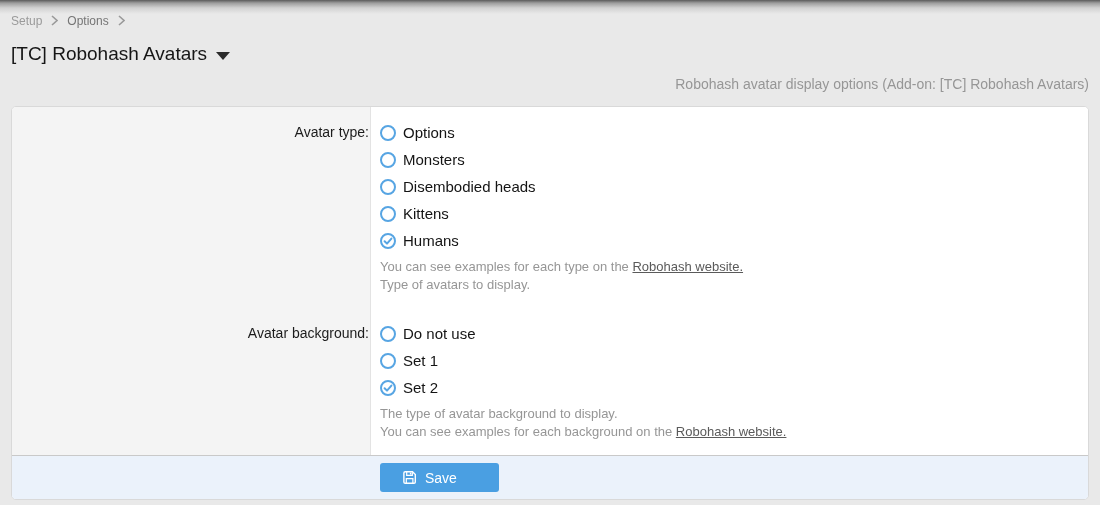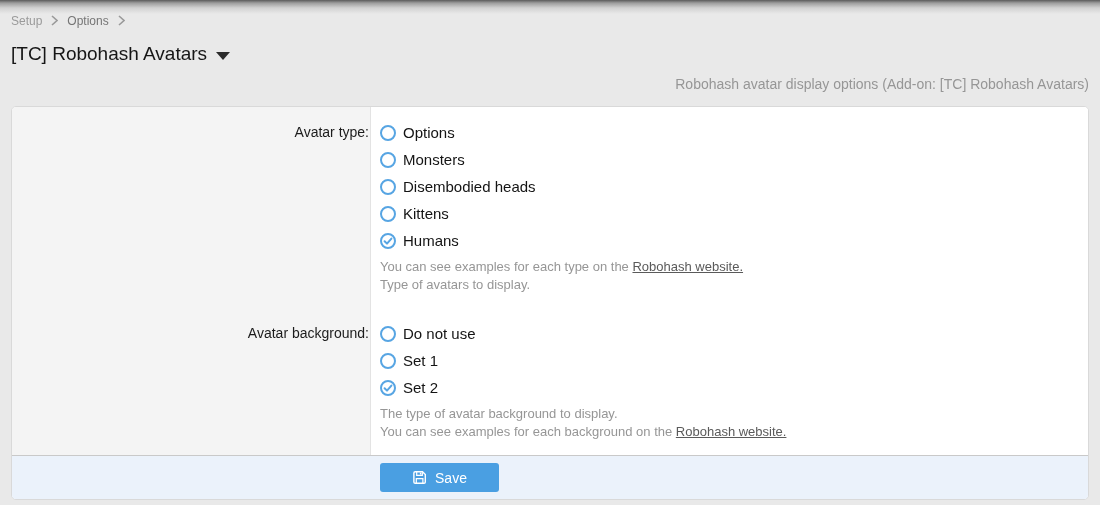--- a/index.html
+++ b/index.html
@@ -73,21 +73,21 @@
     background: #ebf2fb;
     border-top: 1px solid #c9c9c9;
     position: relative;
   }
   .save-button {
     position: absolute; left: 368px; top: 7px;
     height: 29px; min-width: 119px;
     background: #4a9fe2;
     border: none; border-radius: 3px;
     color: #ffffff; font-size: 14px; font-family: "Liberation Sans", sans-serif;
-    display: inline-flex; align-items: center; justify-content: center;
+    display: inline-flex; align-items: center; 
     padding: 0 22px; cursor: pointer;
   }
   .save-button svg { margin-right: 8px; display: block; }
 </style>
 </head>
 <body>
 
 <div class="top-shadow"></div>
 
 <div class="page">

